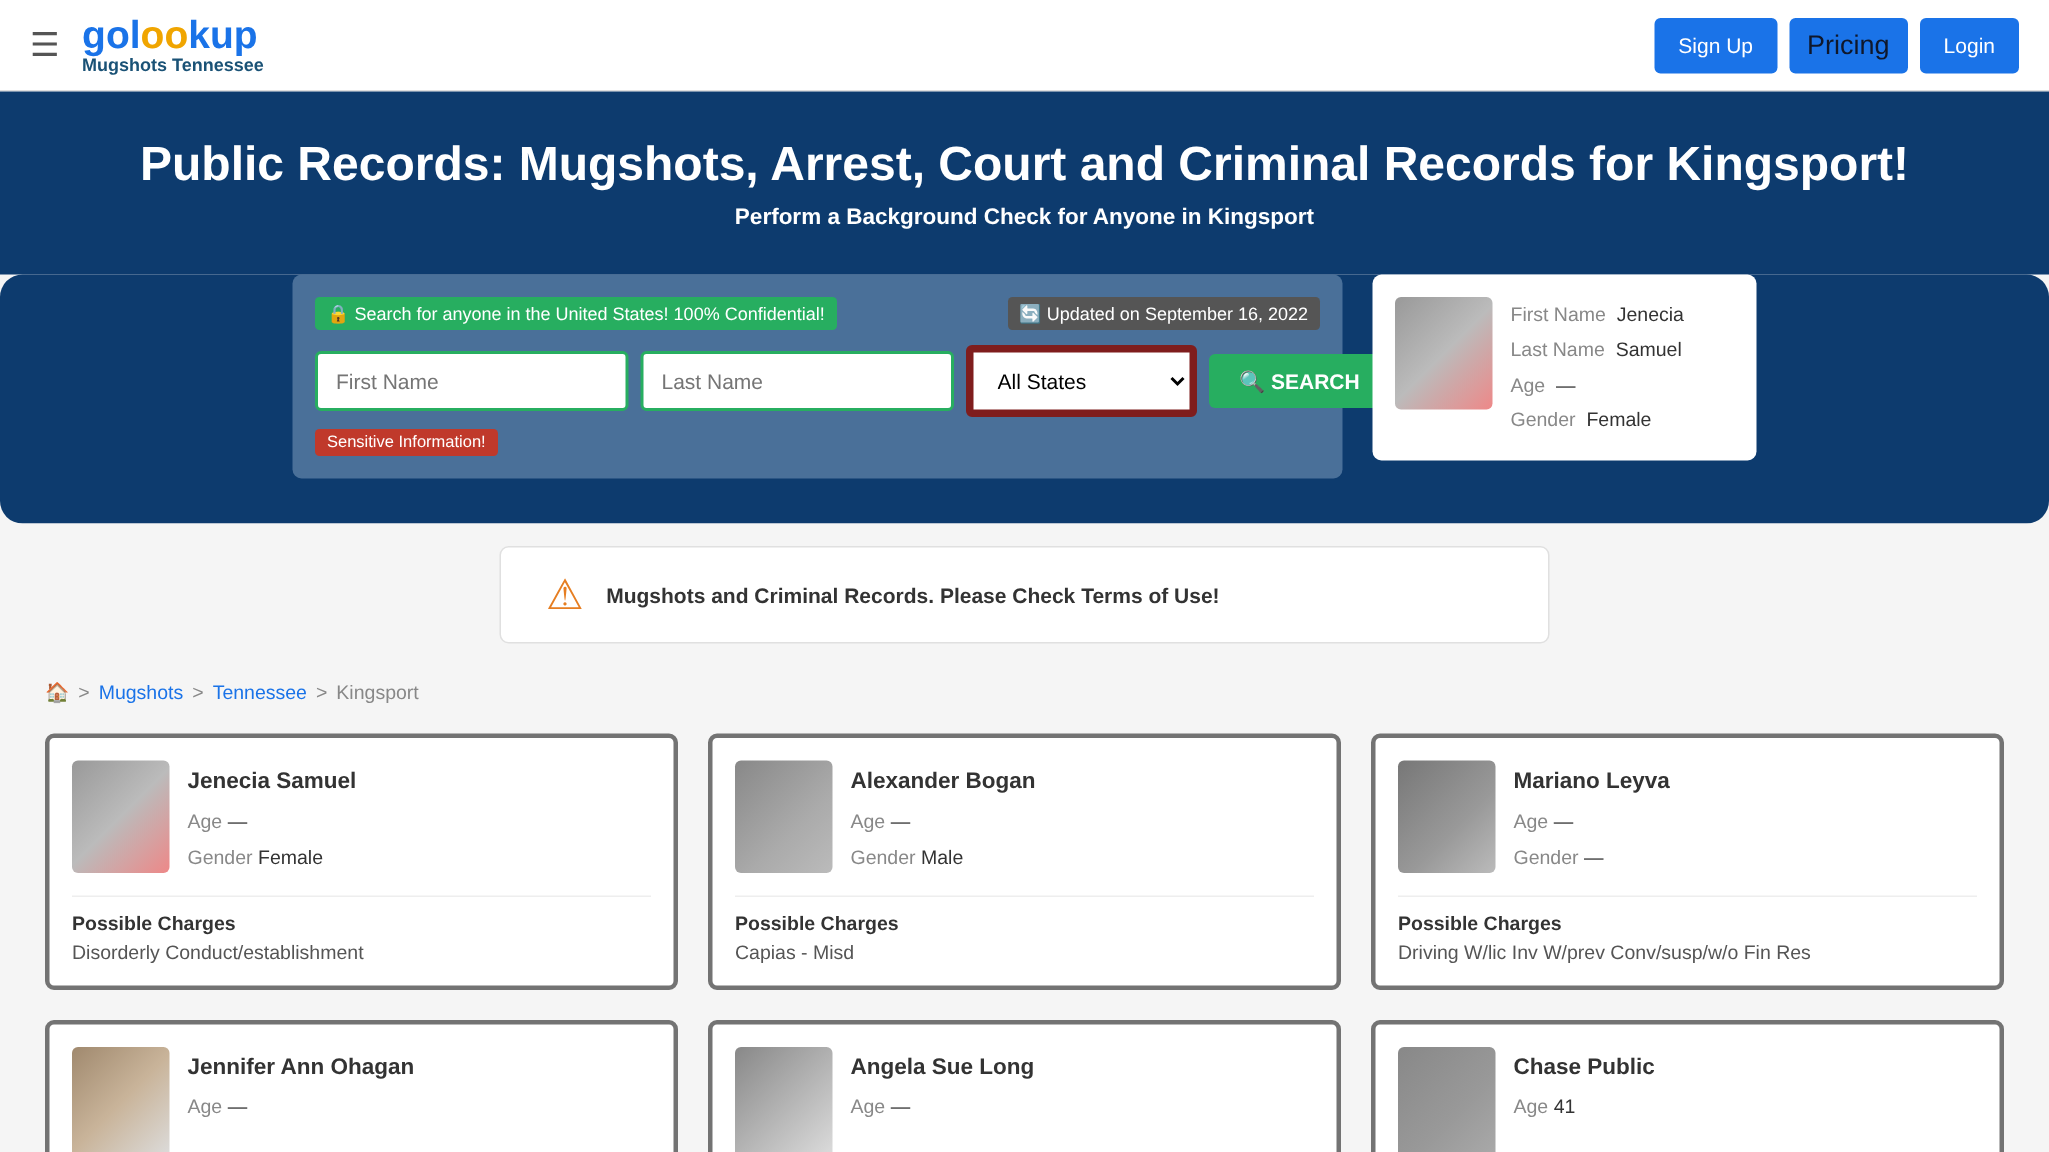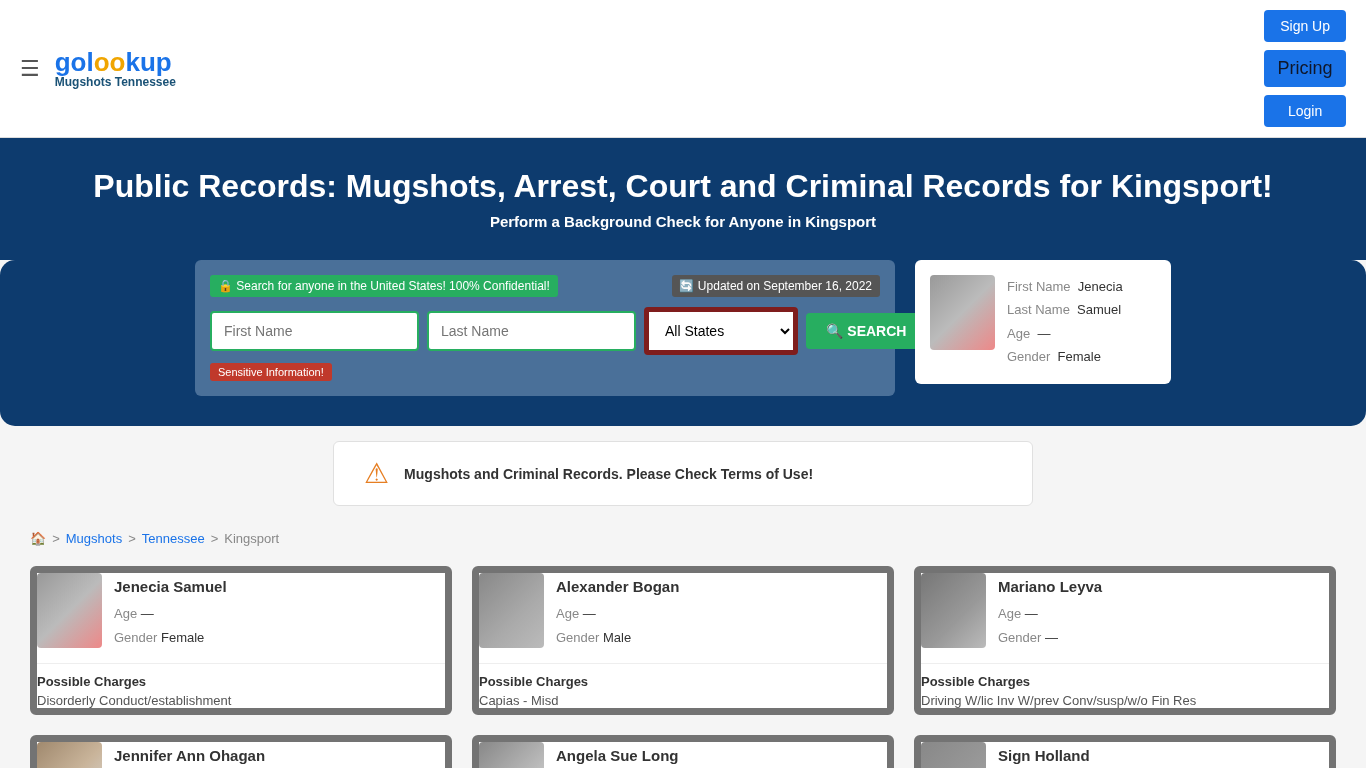--- a/index.html
+++ b/index.html
@@ -12,21 +12,21 @@
       display: flex;
       align-items: center;
       justify-content: space-between;
       border-bottom: 1px solid #ddd;
     }
     .header-left { display: flex; align-items: center; gap: 15px; }
     .hamburger { font-size: 22px; cursor: pointer; color: #555; }
     .logo-text { font-size: 26px; font-weight: bold; color: #1a73e8; line-height: 1; }
     .logo-text span { color: #f0a500; }
     .logo-sub { font-size: 12px; color: #1a5276; font-weight: bold; }
-    .header-right { display: flex; gap: 8px; flex-direction: column; }
+    .header-right { display: flex; gap: 8px; }
     .btn-signup { background: #1a73e8; color: #fff; border: none; padding: 8px 16px; border-radius: 4px; cursor: pointer; font-size: 14px; }
     .btn-pricing { background: #1a73e8; color: #0f172a; border: none; padding: 8px 12px; border-radius: 4px; cursor: pointer; font-size: 18px; }
     .btn-login { background: #1a73e8; color: #fff; border: none; padding: 8px 16px; border-radius: 4px; cursor: pointer; font-size: 14px; }
 
     
     .hero {
       background: #0d3b6e;
       padding: 30px 20px;
       text-align: center;
       color: #fff;
@@ -160,22 +160,23 @@
       background: #f5f5f5;
       padding: 10px 30px 30px;
     }
     .cards-grid {
       display: grid;
       grid-template-columns: repeat(3, 1fr);
       gap: 20px;
     }
     .person-card {
       background: #fff;
-      border: 7px solid #737373;
+      border: 3px solid #737373;
       border-radius: 6px;
+      padding: 15px;
     }
     .person-card-top {
       display: flex;
       gap: 12px;
       margin-bottom: 12px;
     }
     .person-photo {
       width: 65px;
       height: 75px;
       background: linear-gradient(135deg, #999 0%, #bbb 50%, #e88 100%);
@@ -385,21 +386,21 @@
         </div>
 
       </div>
     </div>
 
   </div>
       <div class="person-card">
     <div class="person-card-top">
       <div class="person-photo-bottom3"></div>
       <div class="person-details">
-        <div class="person-name">Sign Holland</div>
+        <div class="person-name">Chase Public</div>
         <div class="person-field">
           <span class="field-label">Age</span>
           <span> 41</span>
         </div>
 
       </div>
     </div>
 
   </div>
     </div>

